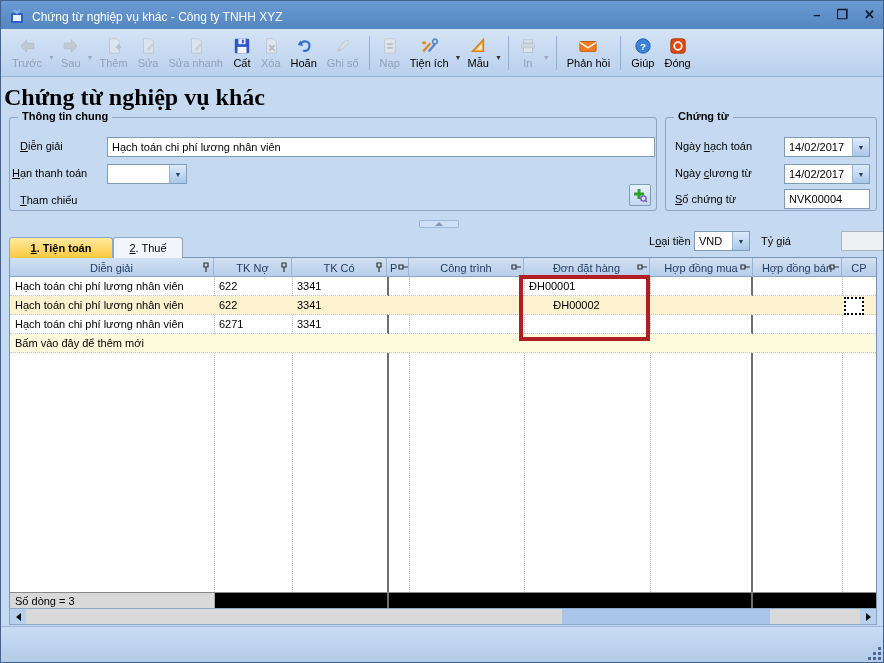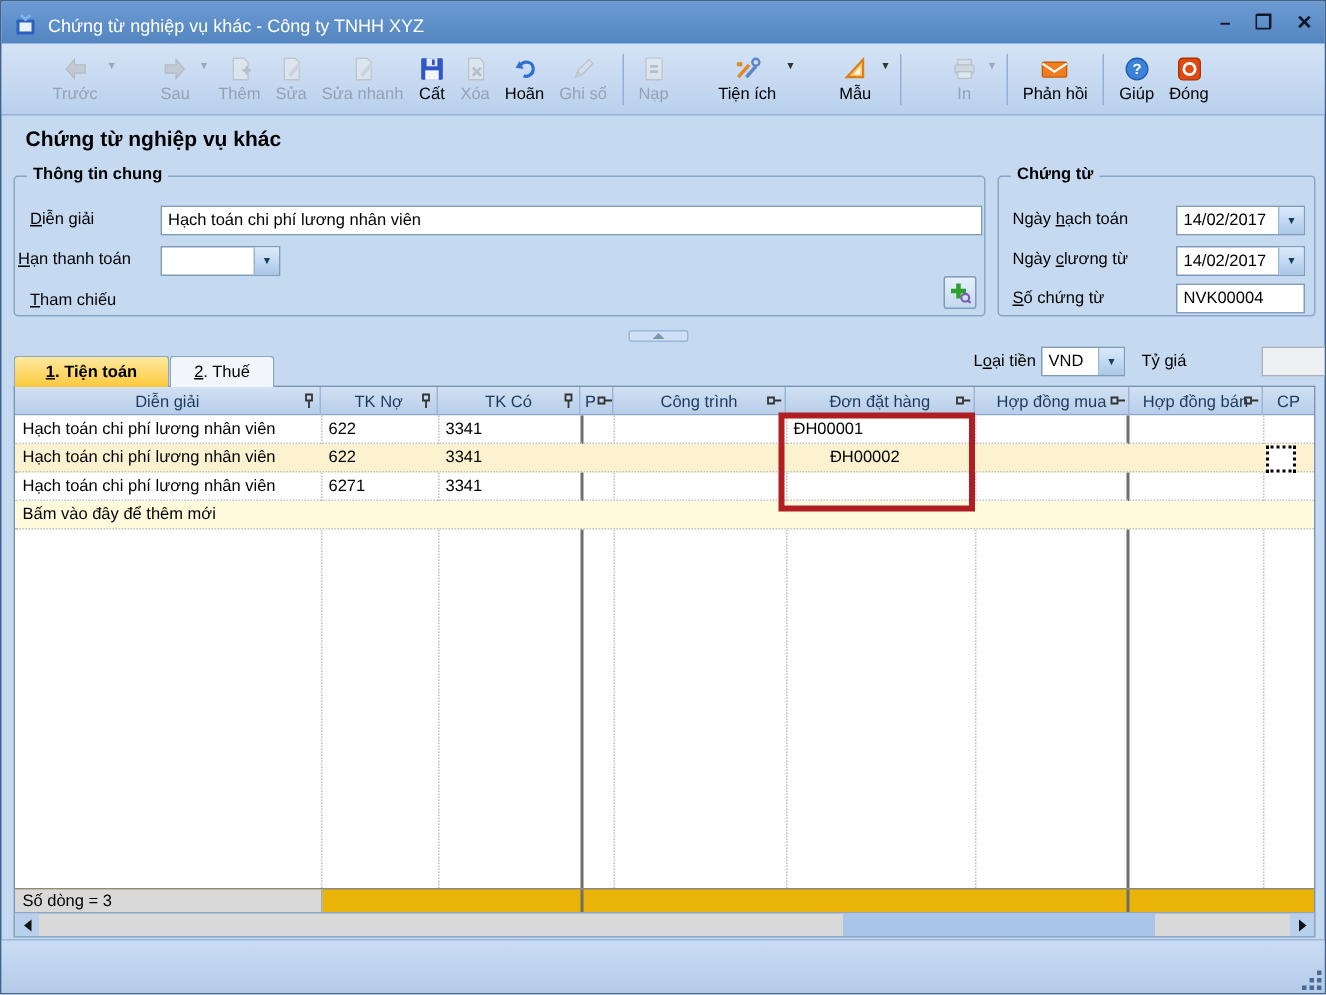--- a/index.html
+++ b/index.html
@@ -18,27 +18,27 @@
 
   
   .toolbar { position:absolute; left:0; top:28px; width:884px; height:48px;
     background:linear-gradient(#d5e4f6,#b9d0ec); border-bottom:1px solid #96b3d6;
     display:flex; align-items:center; padding:0 6px; }
   .tbtn { display:flex; flex-direction:column; align-items:center; justify-content:center;
     height:44px; padding:2px 5px; border-radius:2px; }
   .tbtn .tlabel { font-size:11px; color:#000; margin-top:2px; white-space:nowrap; }
   .tbtn.disabled .tlabel { color:#93a2b5; }
   .tbtn.disabled svg { opacity:.55; filter:grayscale(1); }
-  .tgroup { display:flex; align-items:flex-start;margin-left:23px; }
+  .tgroup { display:flex; align-items:center; }
   .caret { font-size:7px; color:#333; margin:10px 1px 0 1px; }
   .caret.dim { color:#9aa8ba; }
   .tsep { width:1px; height:34px; background:#93b0d4; margin:0 5px; }
 
   
-  .page-title { position:absolute; left:16px; top:83px; font-size:14px; font-weight:bold; color:#000; }
+  .page-title { position:absolute; left:3px; top:83px; font-size:24px; font-weight:bold; color:#000;font-family:Liberation Serif, serif; }
   .groupbox { position:absolute; border:1px solid #89a6c6; border-radius:3px; }
   .legend { position:absolute; top:-8px; left:8px; background:#c5daf1; padding:0 4px;
     font-size:11px; font-weight:bold; color:#000; }
   .flabel { position:absolute; font-size:11px; color:#000; }
   .flabel .key { text-decoration:underline; }
   .tinput { position:absolute; background:#fff; border:1px solid #7f9db9; font-size:11px;
     padding:2px 4px; height:20px; line-height:15px; color:#000; }
   .combo { position:absolute; height:20px; background:#fff; border:1px solid #7f9db9; display:flex; }
   .combo .cval { flex:1; font-size:11px; padding:2px 4px; line-height:15px; }
   .combo .cbtn { width:17px; background:linear-gradient(#dcebfc,#aac7e8); border-left:1px solid #9ab7d9;
@@ -70,21 +70,21 @@
   .pin { position:absolute; right:2px; top:4px; width:10px; height:11px; }
   .gbody { position:absolute; left:0; top:19px; width:866px; height:315px; background:#fff; }
   .grow { position:absolute; left:0; width:866px; height:19px; border-bottom:1px dotted #c2c2c2; }
   .grow.sel { background:#fcf2cf; }
   .grow.newrow { background:#fdfbdc; }
   .gcell { position:absolute; top:0; height:19px; font-size:11px; color:#000;
     padding:3px 0 0 5px; white-space:nowrap; overflow:hidden; }
   .vline { position:absolute; top:0; width:0; border-left:1px dotted #bcbcbc; }
   .vline.dark { border-left:2px solid #6e6e6e; }
   .gsummary { position:absolute; left:0; top:334px; width:866px; height:16px;
-    background:#eab308; border-top:1px solid #8a8a8a; }
+    background:#000000; border-top:1px solid #8a8a8a; }
   .sumcell { position:absolute; top:0; height:15px; font-size:11px; padding:2px 0 0 5px; }
   .sumcell.first { left:0; width:205px; background:#d9d9d9; border-right:1px solid #a9a9a9; }
   .hl-box { position:absolute; border:4px solid #b01e23; z-index:6; }
   .focus-cell { position:absolute; background:#fff; border:2px dotted #000; z-index:5; }
 
   
   .hscroll { position:absolute; left:8px; top:607px; width:868px; height:17px;
     background:#d9d9d9; border:1px solid #8ba7c7; }
   .sbtn { position:absolute; top:0; width:16px; height:15px; background:#b9d0ec;
     display:flex; align-items:center; justify-content:center; }

